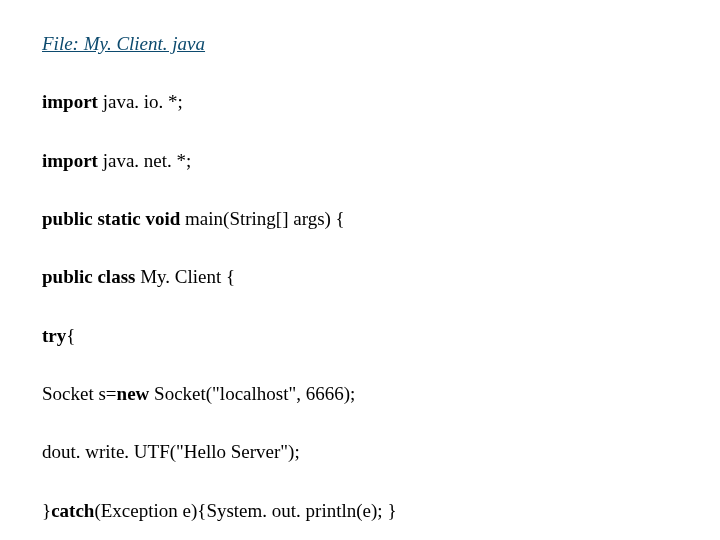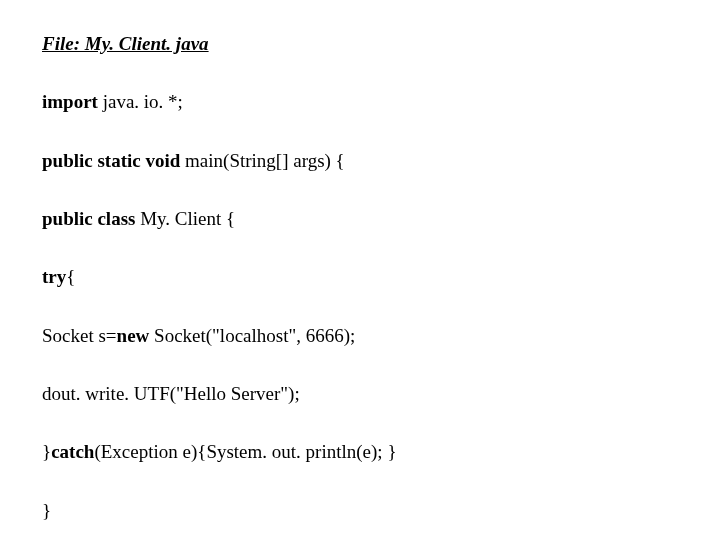--- a/index.html
+++ b/index.html
@@ -9,22 +9,22 @@
     height: 540px;
     box-sizing: border-box;
     background: #ffffff;
     font-family: "Times New Roman", Times, serif;
     font-size: 19px;
     line-height: 1.28;
     color: #000000;
   }
   .file-title {
     font-style: italic;
-    font-weight: bold;
-    color: #000000;
+    font-weight: normal;
+    color: #0c4a6e;
     text-decoration: underline;
     margin-bottom: 34px;
   }
   .code-block {
     margin-bottom: 20px;
   }
   .code-line {
     white-space: pre;
     margin-top: 34px;
   }
@@ -32,20 +32,21 @@
     font-weight: bold;
   }
 </style>
 </head>
 <body>
 
 <div class="file-title">File: My. Client. java</div>
 
 <div class="code-block">
   <div class="code-line"><span class="kw">import </span><span>java. io. *;</span></div>
+  <div class="code-line"><span class="kw">import </span><span>java. net. *;</span></div>
   <div class="code-line"><span class="kw">public static void </span><span>main(String[] args) {</span></div>
   <div class="code-line"><span class="kw">public class </span><span>My. Client {</span></div>
   <div class="code-line"><span class="kw">try</span><span>{</span></div>
   <div class="code-line"><span>Socket s=</span><span class="kw">new </span><span>Socket("localhost", 6666);</span></div>
 </div>
 
 <div class="code-block">
   <div class="code-line">dout. write. UTF("Hello Server");</div>
   <div class="code-line"><span>}</span><span class="kw">catch</span><span>(Exception e){System. out. println(e); }</span></div>
   <div class="code-line">}</div>

